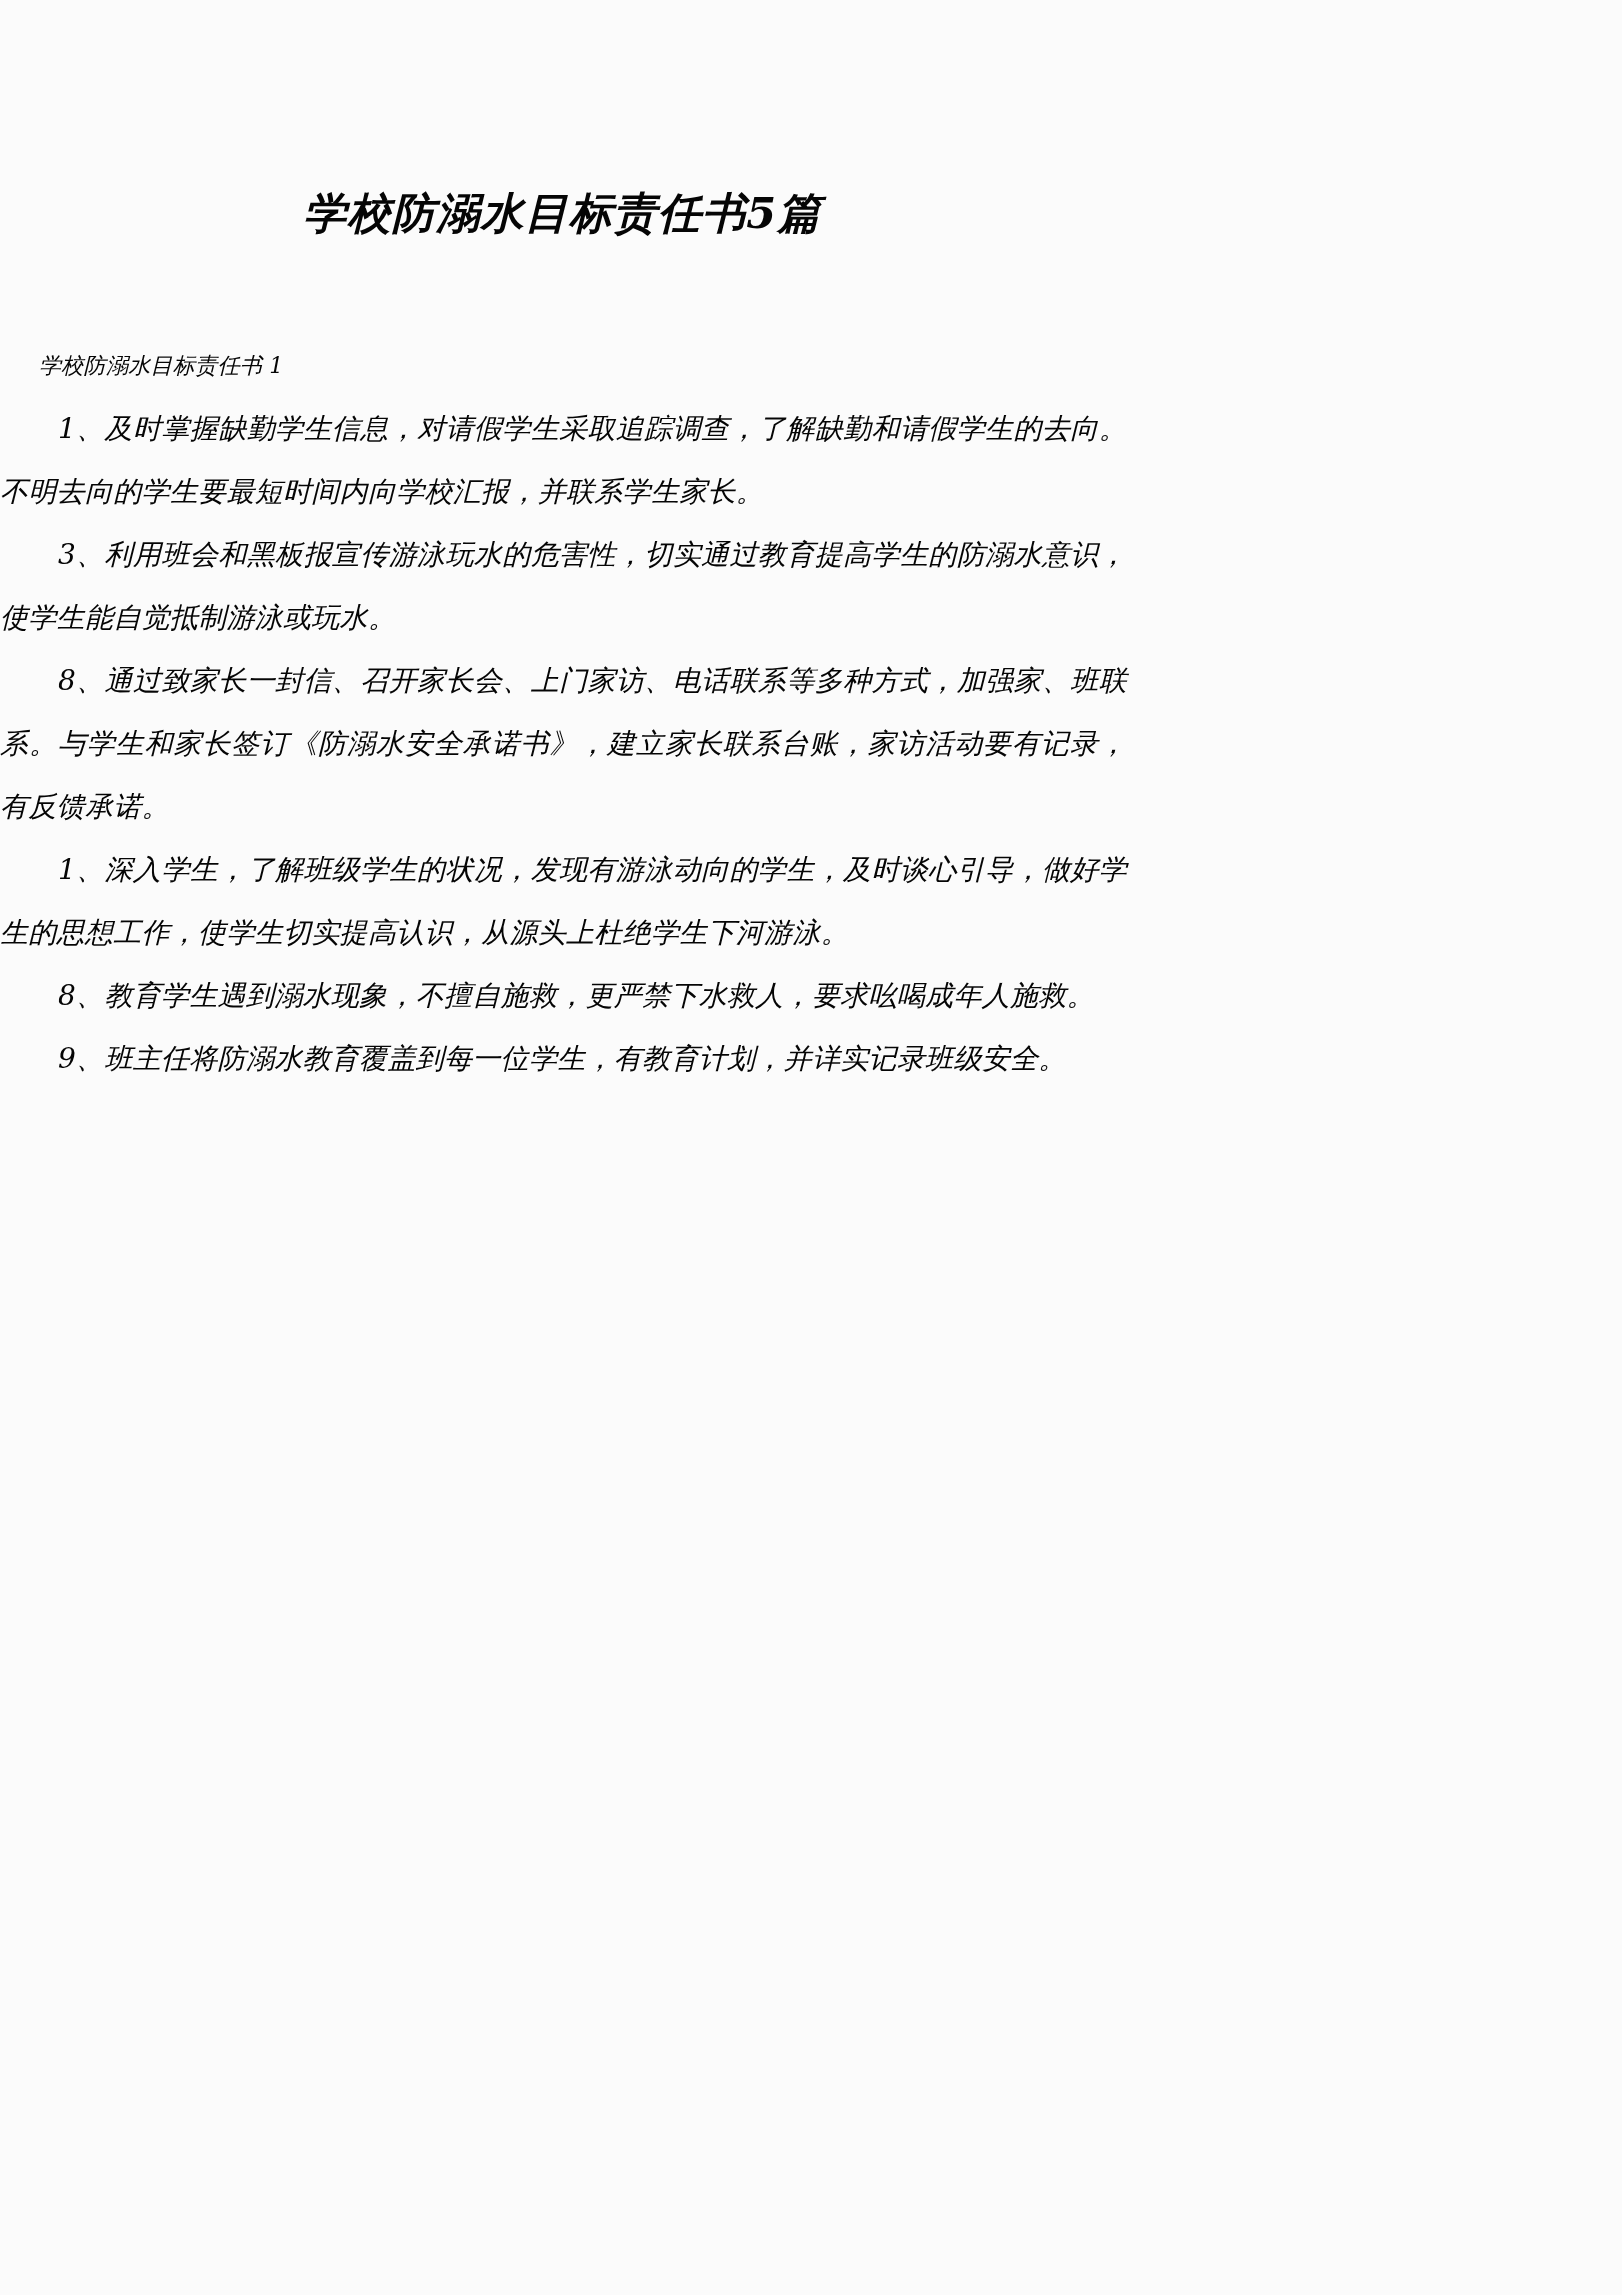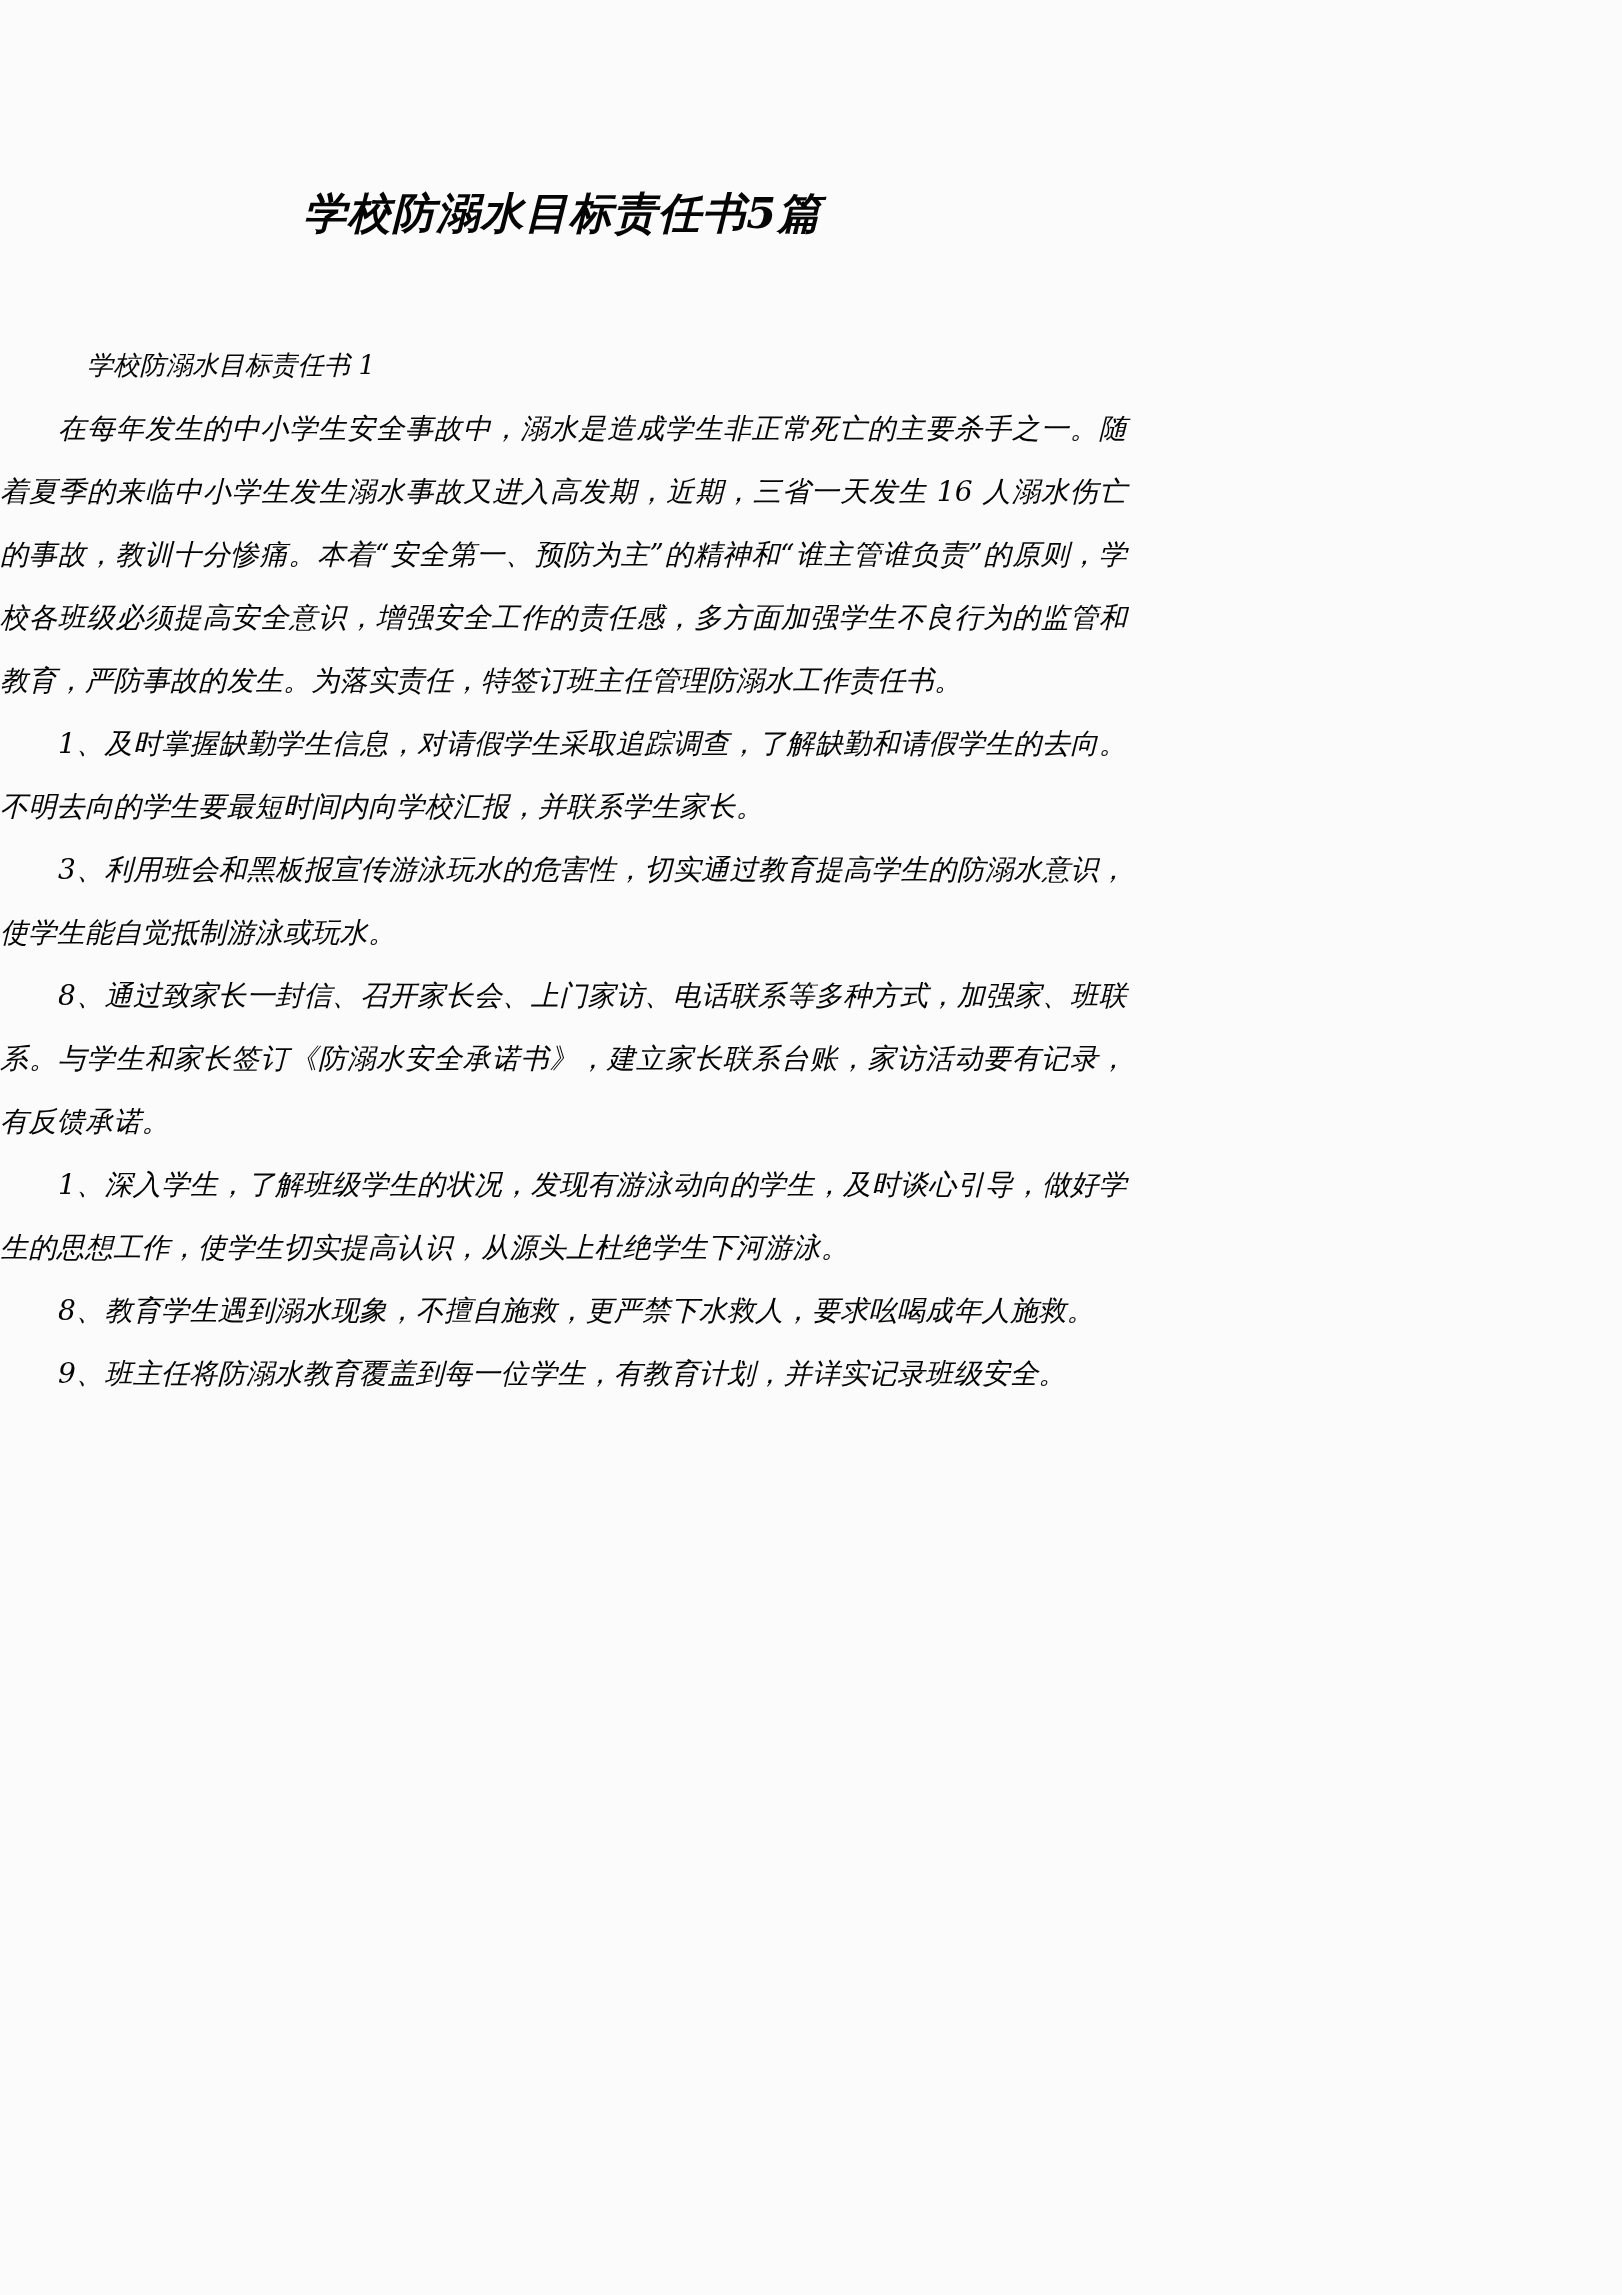--- a/index.html
+++ b/index.html
@@ -55,45 +55,43 @@
     line-height: 63px;
     text-align: justify;
     text-justify: inter-character;
     text-align-last: left;
     letter-spacing: 0.3px;
     word-break: break-all;
     text-indent: 58px;
   }
 
   p.subtitle {
-    font-size: 26px;
+    font-size: 22px;
     line-height: 63px;
     text-indent: 39px;
     text-align: right;
     text-align-last: left;
-    padding-left: 48px;
   }
 
   
   p.item {
     text-indent: 58px;
   }
 </style>
 </head>
 <body>
 
 <div class="page" style="background: rgb(251, 251, 251); color: rgb(5, 5, 5);">
 
   <h1 class="doc-title">学校防溺水目标责任书5篇</h1>
 
   <div class="body-block">
 
     <p class="para subtitle">学校防溺水目标责任书 1</p>
 
-    <p class="para">在每年发生的中小学生安全事故中，溺水是造成学生非正常死亡的主要杀手之一。随着夏季的来临中小学生发生溺水事故又进入高发期，近期，三省一天发生 16 人溺水伤亡的事故，教训十分惨痛。本着“安全第一、预防为主”的精神和“谁主管谁负责”的原则，学校各班级必须提高安全意识，增强安全工作的责任感，多方面加强学生不良行为的监管和教育，严防事故的发生。为落实责任，特签订班主任管理防溺水工作责任书。</p>
 
     <p class="para item">1、及时掌握缺勤学生信息，对请假学生采取追踪调查，了解缺勤和请假学生的去向。不明去向的学生要最短时间内向学校汇报，并联系学生家长。</p>
 
     <p class="para item">3、利用班会和黑板报宣传游泳玩水的危害性，切实通过教育提高学生的防溺水意识，使学生能自觉抵制游泳或玩水。</p>
 
     <p class="para item">8、通过致家长一封信、召开家长会、上门家访、电话联系等多种方式，加强家、班联系。与学生和家长签订《防溺水安全承诺书》，建立家长联系台账，家访活动要有记录，有反馈承诺。</p>
 
 
     <p class="para item">1、深入学生，了解班级学生的状况，发现有游泳动向的学生，及时谈心引导，做好学生的思想工作，使学生切实提高认识，从源头上杜绝学生下河游泳。</p>
 

